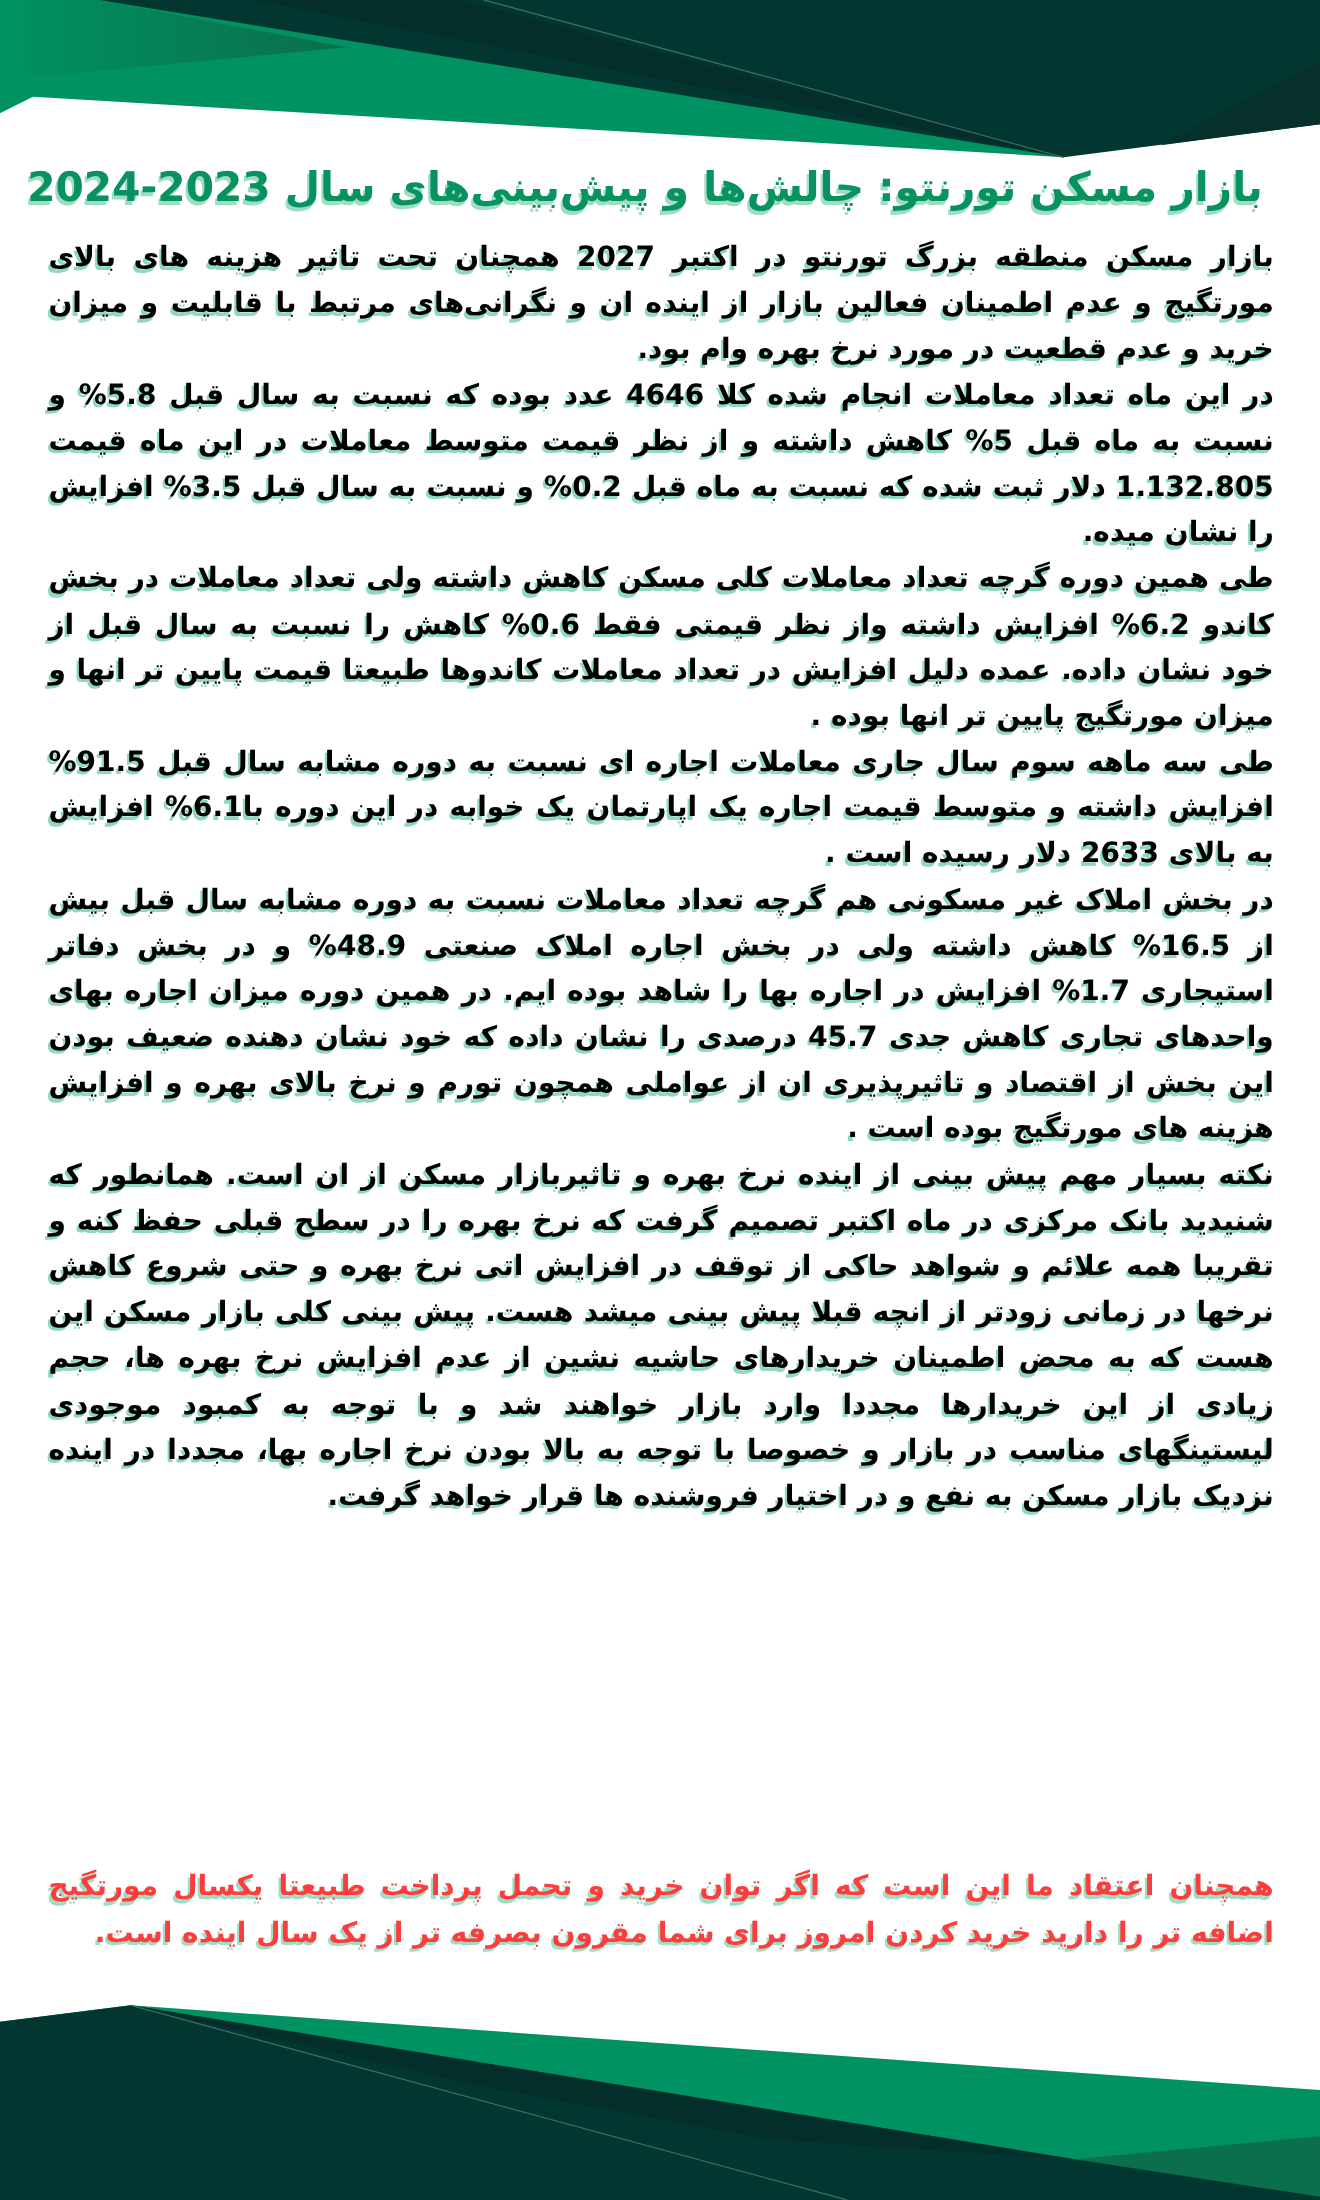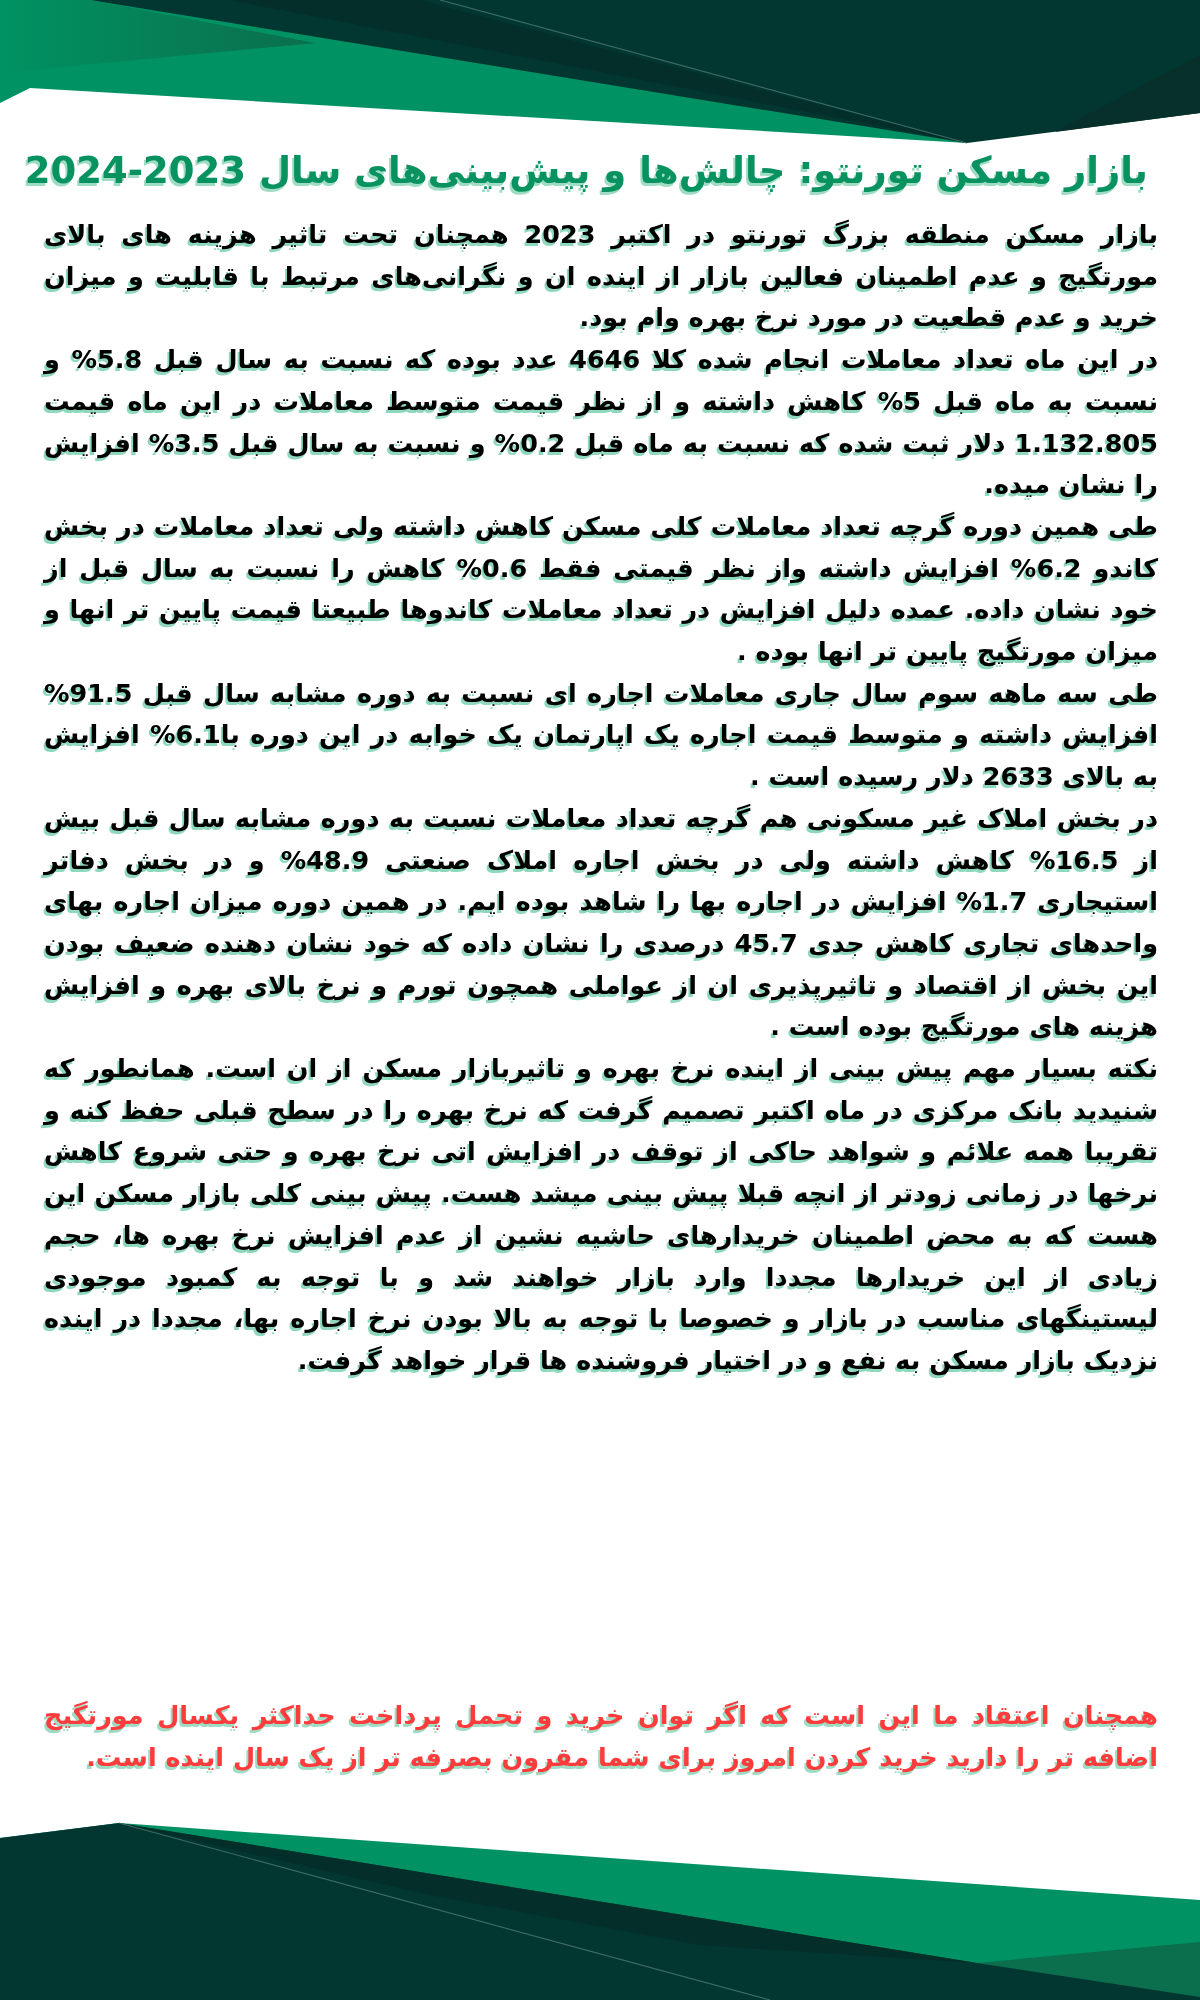--- a/index.html
+++ b/index.html
@@ -58,29 +58,29 @@
   <polygon points="0,0 90,0 967,143 30,88 0,103" fill="#009262"></polygon>
   <polygon points="0,0 90,0 315,43 0,73" fill="url(#gtl)"></polygon>
   <polygon points="230,0 967,143 600,48 420,0" fill="#062b27" opacity="0.7"></polygon>
   <line x1="440" y1="0" x2="967" y2="143" stroke="#3d6a63" stroke-width="1.2"></line>
   <polygon points="1200,55 1200,113 1055,132" fill="#08302b"></polygon>
 </svg>
 
 <h1 class="title">بازار مسکن تورنتو: چالش‌ها و پیش‌بینی‌های سال 2023-2024</h1>
 
 <div class="content">
-  <p>بازار مسکن منطقه بزرگ تورنتو در اکتبر 2023 همچنان تحت تاثیر هزینه های بالای مورتگیج و عدم اطمینان فعالین بازار از اینده ان و نگرانی‌های مرتبط با قابلیت  و میزان خرید و عدم قطعیت در مورد نرخ بهره  وام بود.</p>
+  <p>بازار مسکن منطقه بزرگ تورنتو در اکتبر 2027 همچنان تحت تاثیر هزینه های بالای مورتگیج و عدم اطمینان فعالین بازار از اینده ان و نگرانی‌های مرتبط با قابلیت  و میزان خرید و عدم قطعیت در مورد نرخ بهره  وام بود.</p>
   <p>در این ماه  تعداد معاملات انجام شده  کلا 4646 عدد بوده که نسبت به سال قبل 5.8% و نسبت به ماه قبل 5% کاهش داشته و از نظر قیمت متوسط معاملات در این ماه قیمت 1.132.805 دلار ثبت شده که نسبت به ماه قبل  0.2% و نسبت به سال قبل 3.5% افزایش را نشان میده.</p>
   <p>طی همین دوره گرچه تعداد معاملات کلی مسکن کاهش داشته ولی تعداد معاملات در بخش کاندو 6.2% افزایش داشته واز نظر قیمتی فقط 0.6% کاهش را نسبت به سال قبل از خود نشان داده. عمده دلیل افزایش در تعداد معاملات کاندوها طبیعتا قیمت پایین تر انها و میزان مورتگیج پایین تر انها بوده .</p>
   <p>طی سه ماهه سوم سال جاری معاملات اجاره ای نسبت به دوره مشابه سال قبل 91.5% افزایش داشته و متوسط قیمت اجاره یک اپارتمان یک خوابه در این دوره با6.1% افزایش به بالای 2633 دلار رسیده است .</p>
   <p>در بخش املاک غیر مسکونی هم گرچه تعداد معاملات نسبت به دوره مشابه سال قبل بیش از 16.5% کاهش داشته ولی در بخش اجاره املاک صنعتی 48.9% و در بخش دفاتر استیجاری 1.7% افزایش در اجاره بها را شاهد بوده ایم. در همین دوره میزان اجاره بهای واحدهای تجاری کاهش جدی 45.7 درصدی را نشان داده که خود نشان دهنده ضعیف بودن این بخش از اقتصاد و تاثیرپذیری ان از عواملی همچون تورم و نرخ بالای بهره و افزایش هزینه های مورتگیج بوده است .</p>
   <p>نکته بسیار مهم پیش بینی از اینده نرخ بهره و تاثیربازار مسکن از ان است. همانطور که شنیدید  بانک مرکزی در ماه اکتبر تصمیم گرفت که نرخ بهره را در سطح قبلی حفظ کنه و تقریبا همه علائم و شواهد حاکی از توقف در افزایش اتی نرخ بهره و حتی شروع کاهش نرخها در زمانی زودتر از انچه قبلا پیش بینی میشد هست. پیش بینی کلی بازار مسکن این هست که به محض اطمینان خریدارهای حاشیه نشین از عدم افزایش نرخ بهره ها، حجم زیادی از این خریدارها مجددا وارد بازار خواهند شد و با توجه به کمبود موجودی لیستینگهای مناسب در بازار و خصوصا با توجه به بالا بودن نرخ اجاره بها، مجددا در اینده نزدیک بازار مسکن به نفع و در اختیار فروشنده ها قرار خواهد گرفت.</p>
 </div>
 
-<p class="highlight">همچنان اعتقاد ما این است که اگر توان خرید و تحمل پرداخت حداکثر یکسال مورتگیج اضافه تر را دارید  خرید کردن امروز برای شما مقرون بصرفه تر از یک سال اینده است.</p>
+<p class="highlight">همچنان اعتقاد ما این است که اگر توان خرید و تحمل پرداخت طبیعتا یکسال مورتگیج اضافه تر را دارید  خرید کردن امروز برای شما مقرون بصرفه تر از یک سال اینده است.</p>
 
 <svg class="deco deco-bottom" viewBox="0 0 1200 200" preserveAspectRatio="none">
   <rect x="0" y="0" width="1200" height="200" fill="#ffffff"></rect>
   <polygon points="119,23 1200,100 1200,200 0,200 0,38" fill="#009262"></polygon>
   <polygon points="977,163 1200,142 1200,200" fill="#0b6e4c"></polygon>
   <polygon points="0,38 119,23 977,163 1200,197 1200,200 0,200" fill="#013631"></polygon>
   <polygon points="119,23 977,163 700,145 430,95" fill="#062b27" opacity="0.7"></polygon>
   <line x1="119" y1="23" x2="770" y2="200" stroke="#3d6a63" stroke-width="1.2"></line>
 </svg>
 

